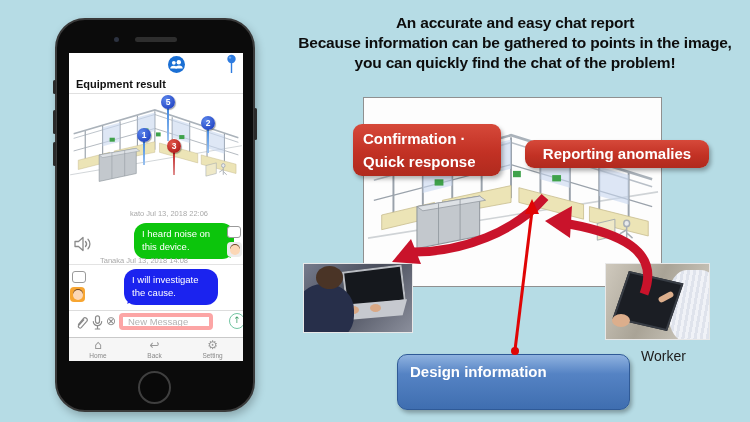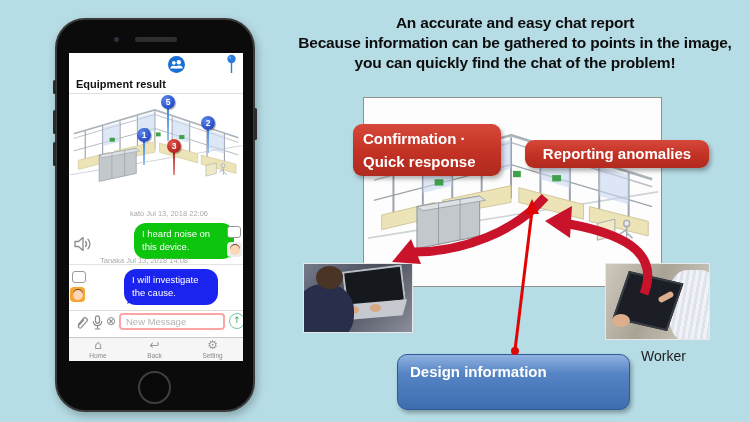--- a/index.html
+++ b/index.html
@@ -60,21 +60,21 @@
   .avatar .face{position:absolute;left:2.5px;top:3px;width:10px;height:10px;border-radius:50%;background:#fcd7b6;}
   .avatar .hair{position:absolute;left:2.5px;top:2px;width:10px;height:5px;border-radius:5px 5px 0 0;background:#6e4526;}
   .avatar.boy{background:#ececec;}
   .avatar.woman{background:#f7a531;}
   .tline{position:absolute;left:0;top:211px;width:174px;height:1px;background:#e3e3e3;}
 
   
   .comp-div{position:absolute;left:0;top:257px;width:174px;height:1px;background:#ddd;}
   .comp-ic{position:absolute;top:262px;}
   .glyph{color:#8a8a8a;font-family:"DejaVu Sans",sans-serif;}
-  .msg-input{position:absolute;left:50px;top:260px;width:106px;height:17px;border:2px solid #fca5a5;
+  .msg-input{position:absolute;left:50px;top:260px;width:94px;height:17px;border:4px solid #fca5a5;
              border-radius:4px;box-sizing:border-box;font-size:9.5px;color:#555;padding:0 5px;outline:none;}
   .msg-input::placeholder{color:#b3b3b3;}
   .send{position:absolute;left:160px;top:260px;width:16px;height:16px;border-radius:50%;
         border:1.5px solid #74c6a3;box-sizing:border-box;text-align:center;line-height:12px;
         font-size:9px;color:#3f9e68;background:#fff;}
 
   
   .navbar{position:absolute;left:0;top:284px;width:174px;height:24px;background:#f6f6f6;
           border-top:1px solid #c9c9c9;box-sizing:border-box;display:flex;justify-content:space-around;}
   .nav-item{text-align:center;padding-top:1px;}

